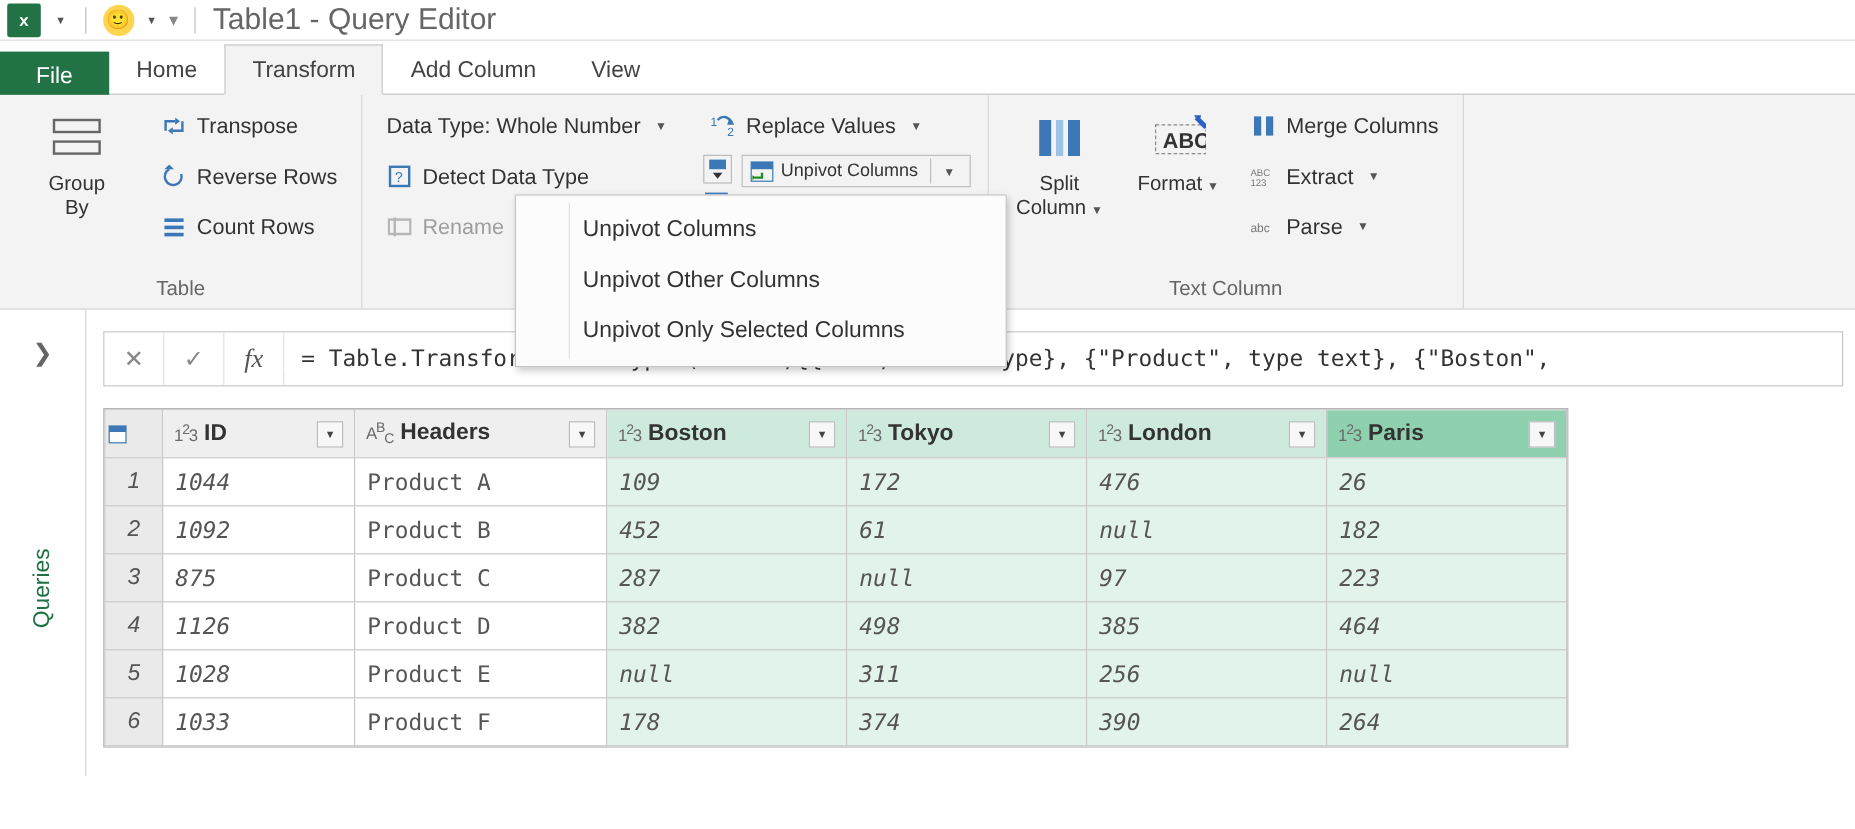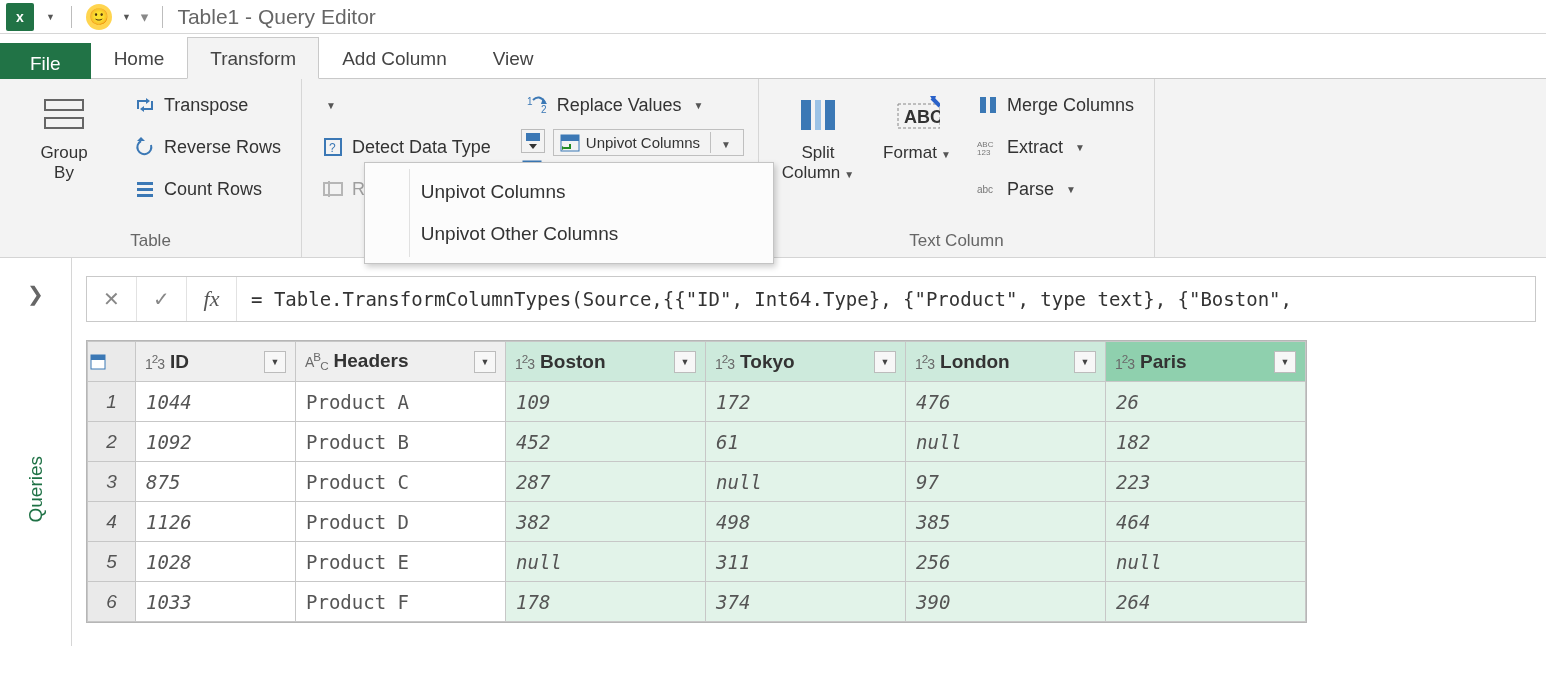--- a/index.html
+++ b/index.html
@@ -3,21 +3,21 @@
 <meta charset="utf-8">
 <style>
   * { box-sizing: border-box; }
   html, body { margin:0; padding:0; font-family: "Segoe UI", Arial, sans-serif; font-size:15px; color:#333; background:#fff; }
   
   .titlebar { display:flex; align-items:center; height:34px; padding:0 6px; background:#fff; border-bottom:1px solid #d6d6d6;}
   .titlebar .xl-logo { width:28px; height:28px; background:#217346; color:#fff; font-weight:bold; display:flex; align-items:center; justify-content:center; font-size:14px; border-radius:2px; margin-right:6px;}
   .titlebar .divider { width:1px; height:22px; background:#bdbdbd; margin:0 10px;}
   .titlebar .smile { width:26px;height:26px;border-radius:50%; background:#ffd54f; margin:0 4px; display:flex;align-items:center;justify-content:center;font-size:16px;}
   .titlebar .qa-drop { font-size:9px; color:#555; margin:0 6px;}
-  .titlebar .title { font-size:21px; color:#666; margin-left:4px;}
+  .titlebar .title { font-size:25px; color:#666; margin-left:4px;}
   
   .tabs { display:flex; align-items:flex-end; height:44px; background:#fff; }
   .tab { padding:10px 22px 8px; font-size:19px; color:#444; cursor:pointer; border:1px solid transparent; position:relative; top:1px;}
   .tab.file { background:#217346; color:#fff; padding:10px 30px 4px; border:none;}
   .tab.active { background:#f3f3f3; border:1px solid #c9c9c9; border-bottom:1px solid #f3f3f3; }
   
   .ribbon { background:#f3f3f3; display:flex; border-top:1px solid #c9c9c9; border-bottom:1px solid #d4d4d4; min-height:180px;}
   .group { border-right:1px solid #d6d6d6; padding:8px 14px 4px; display:flex; flex-direction:column; }
   .group .body { display:flex; flex:1; gap:14px;}
   .group .caption { text-align:center; color:#666; font-size:17px; padding:4px 0 2px;}
@@ -134,20 +134,21 @@
         </div>
       </div>
     </div>
     <div class="caption">Table</div>
   </div>
 
   <div class="group" style="border-right:1px solid #d6d6d6">
     <div class="body">
       <div class="col-stack">
         <div class="smallbtn">
+          <span>Data Type: Whole Number</span>
             <span class="drop-caret">▼</span>
         </div>
         <div class="smallbtn">
           <span class="sic">
               <svg width="20" height="20">
                 <rect x="2" y="2" width="16" height="16" fill="none" stroke="#3b78b5" stroke-width="2"></rect>
                 <text x="6" y="15" font-size="12" fill="#3b78b5">?</text>
               </svg>
             </span>
           <span>Detect Data Type</span>
@@ -200,20 +201,21 @@
                     <polygon points="2,12 2,16 5,14" fill="#228b22"></polygon>
                   </svg>
                 </span>
               <span>Unpivot Columns</span>
               <span class="split"><span class="drop-caret">▼</span></span>
 
               <div class="dropdown">
                 <div class="vline"></div>
                 <div class="mitem">Unpivot Columns</div>
                 <div class="mitem">Unpivot Other Columns</div>
+                <div class="mitem">Unpivot Only Selected Columns</div>
               </div>
             </div>
           </div>
         </div>
       </div>
     </div>
     <div class="caption">&nbsp;</div>
   </div>
 
   <div class="group">

